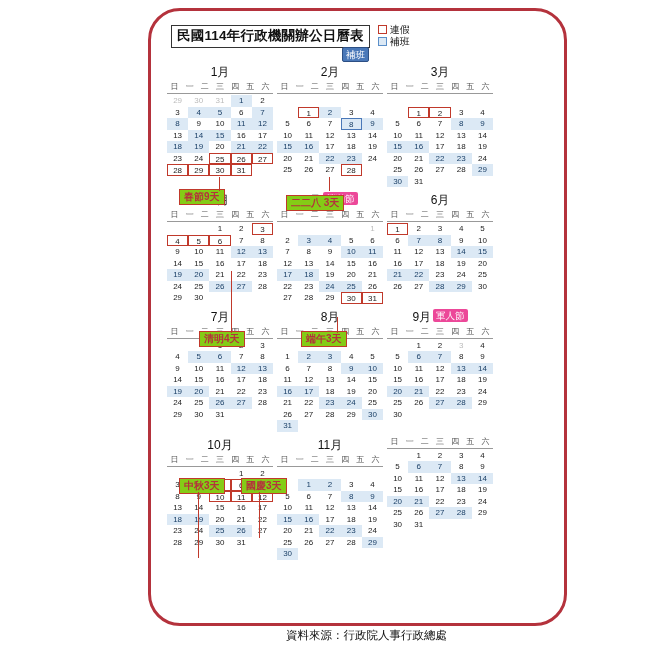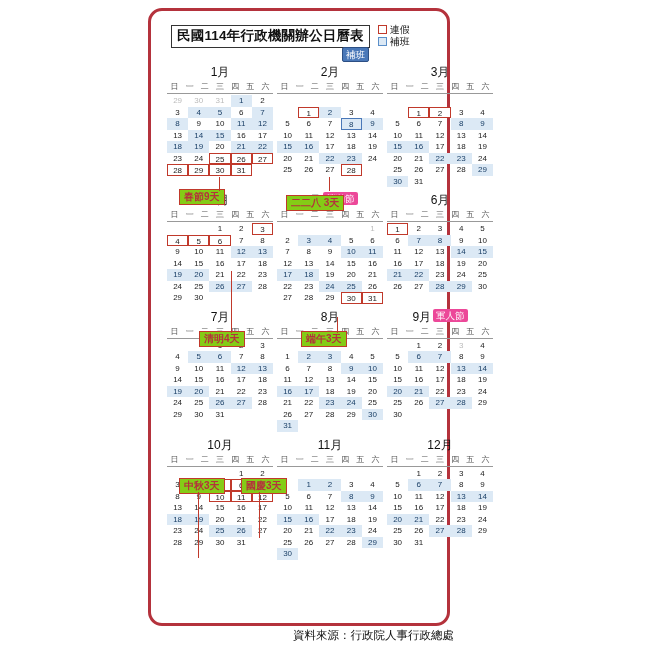--- a/index.html
+++ b/index.html
@@ -7,23 +7,23 @@
     width:650px;height:650px;
     background:#ffffff;
     font-family:"Liberation Sans","DejaVu Sans",sans-serif;
     overflow:hidden;
   }
   .page{
     position:relative;width:650px;height:650px;
   }
   .card{
     position:absolute;
-    left:148px;top:8px;width:302px;height:618px;
+    left:148px;top:8px;width:419px;height:618px;
     border:3px solid #b4323c;
-    border-radius:14px;
+    border-radius:32px;
     background:#fff;
     box-sizing:border-box;
   }
   .title-bar{
     position:absolute;left:20px;top:14px;width:318px;
     display:flex;align-items:flex-start;
   }
   .title{
     border:1.5px solid #333;
     padding:2px 5px 3px 5px;
@@ -115,21 +115,21 @@
     padding:1px 4px 2px 4px;
     white-space:nowrap;
     line-height:1.1;
   }
   .leader{
     position:absolute;
     background:#c0392b;
   }
   .source{
     position:absolute;
-    left:293px;top:628px;
+    left:286px;top:628px;
     font-size:11.5px;color:#111;
     white-space:nowrap;
   }
 </style>
 </head>
 <body>
 
 <div class="page">
   <div class="card">
 
@@ -675,21 +675,20 @@
               <div class="day">24</div>
               <div class="day">25</div>
               <div class="day">26</div>
               <div class="day">27</div>
               <div class="day">28</div>
               <div class="day sat">29</div>
               <div class="day sun">30</div>
             </div>
           </div>
           <div class="month">
-            <div class="m-head"><span class="mname">12月</span></div>
             <div class="dows">
               <span>日</span>
               <span>一</span>
               <span>二</span>
               <span>三</span>
               <span>四</span>
               <span>五</span>
               <span>六</span>
             </div>
             <div class="days">

